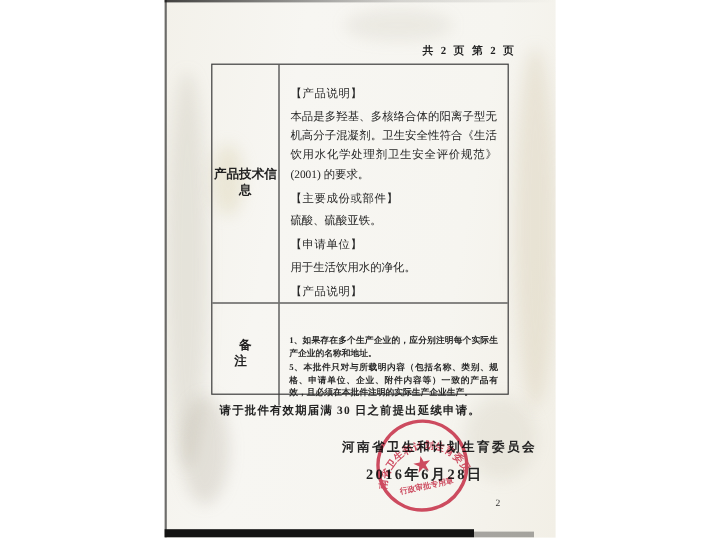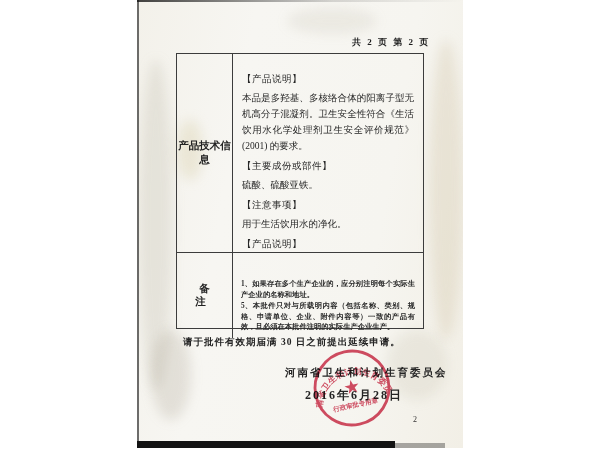--- a/index.html
+++ b/index.html
@@ -70,21 +70,21 @@
     <div class="pagination">共 2 页 第 2 页</div>
 
     <div class="doc-table">
       <div class="t-row r1">
         <div class="t-label">产品技术信息</div>
         <div class="t-content">
           <p class="blk heading">【产品说明】</p>
           <p class="blk">本品是多羟基、多核络合体的阳离子型无机高分子混凝剂。卫生安全性符合《生活饮用水化学处理剂卫生安全评价规范》(2001) 的要求。</p>
           <p class="blk heading">【主要成份或部件】</p>
           <p class="blk">硫酸、硫酸亚铁。</p>
-          <p class="blk heading">【注意事项】</p>
+          <p class="blk heading">【申请单位】</p>
           <p class="blk">用于生活饮用水的净化。</p>
           <p class="blk heading">【产品说明】</p>
 
         </div>
       </div>
       <div class="t-row r2">
         <div class="t-label spread">备　注</div>
         <div class="t-notes">
           <p class="note">1、如果存在多个生产企业的，应分别注明每个实际生产企业的名称和地址。</p>
           <p class="note">5、本批件只对与所载明内容（包括名称、类别、规格、申请单位、企业、附件内容等）一致的产品有效，且必须在本批件注明的实际生产企业生产。</p>

